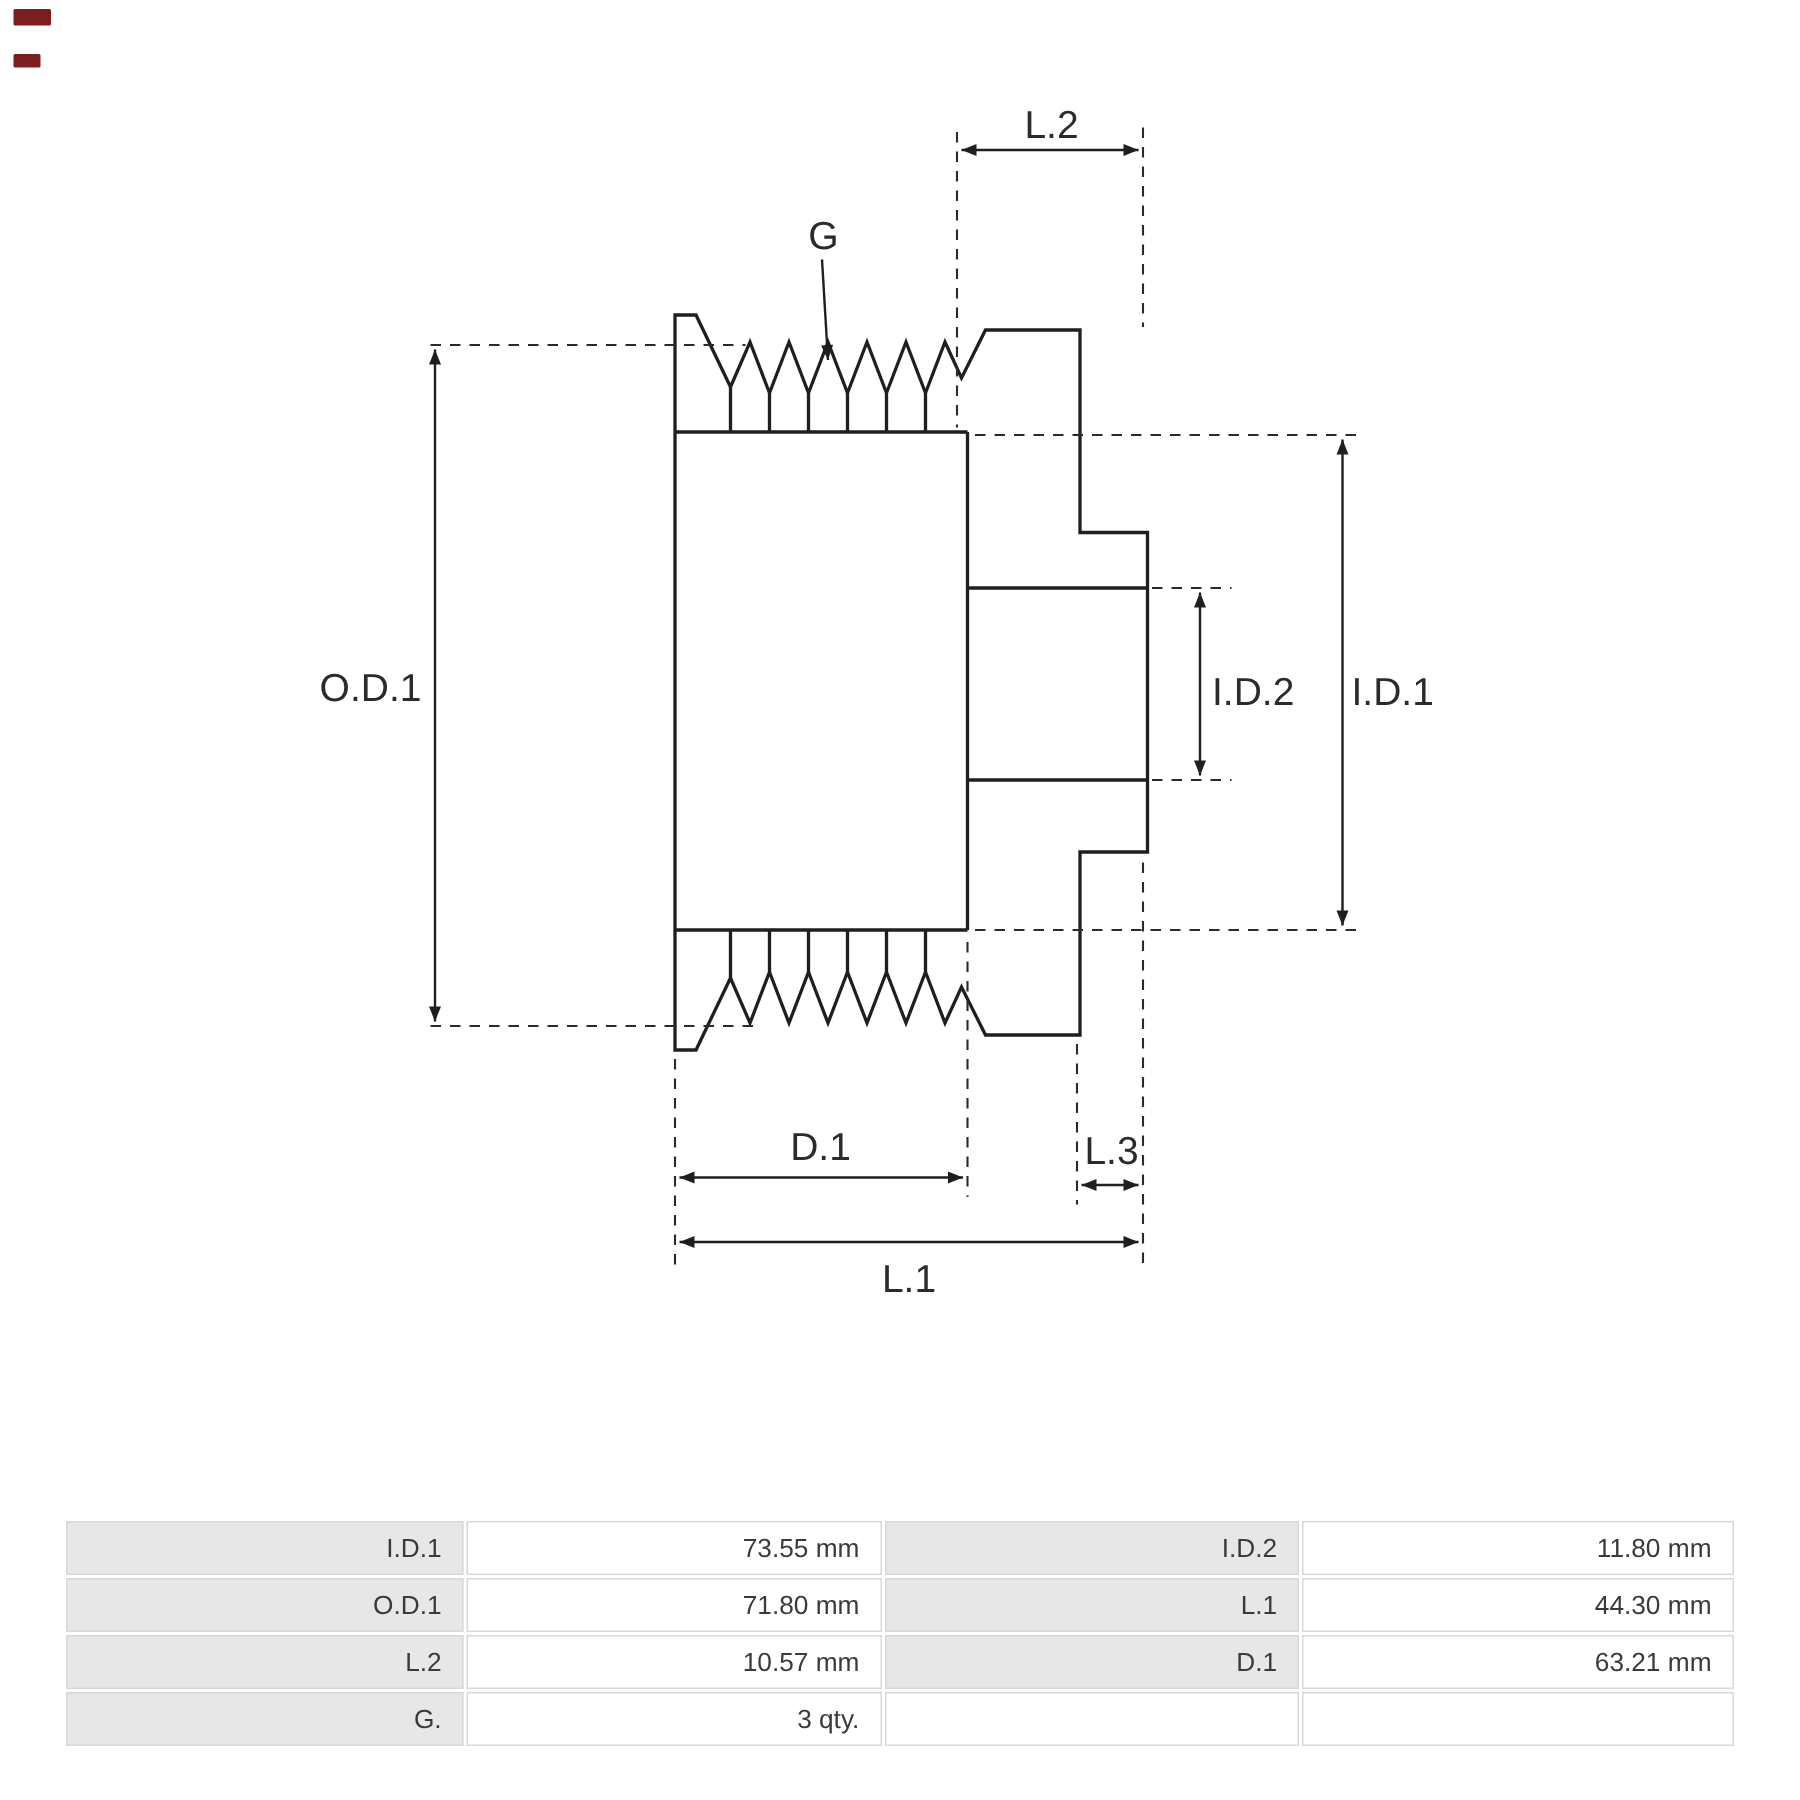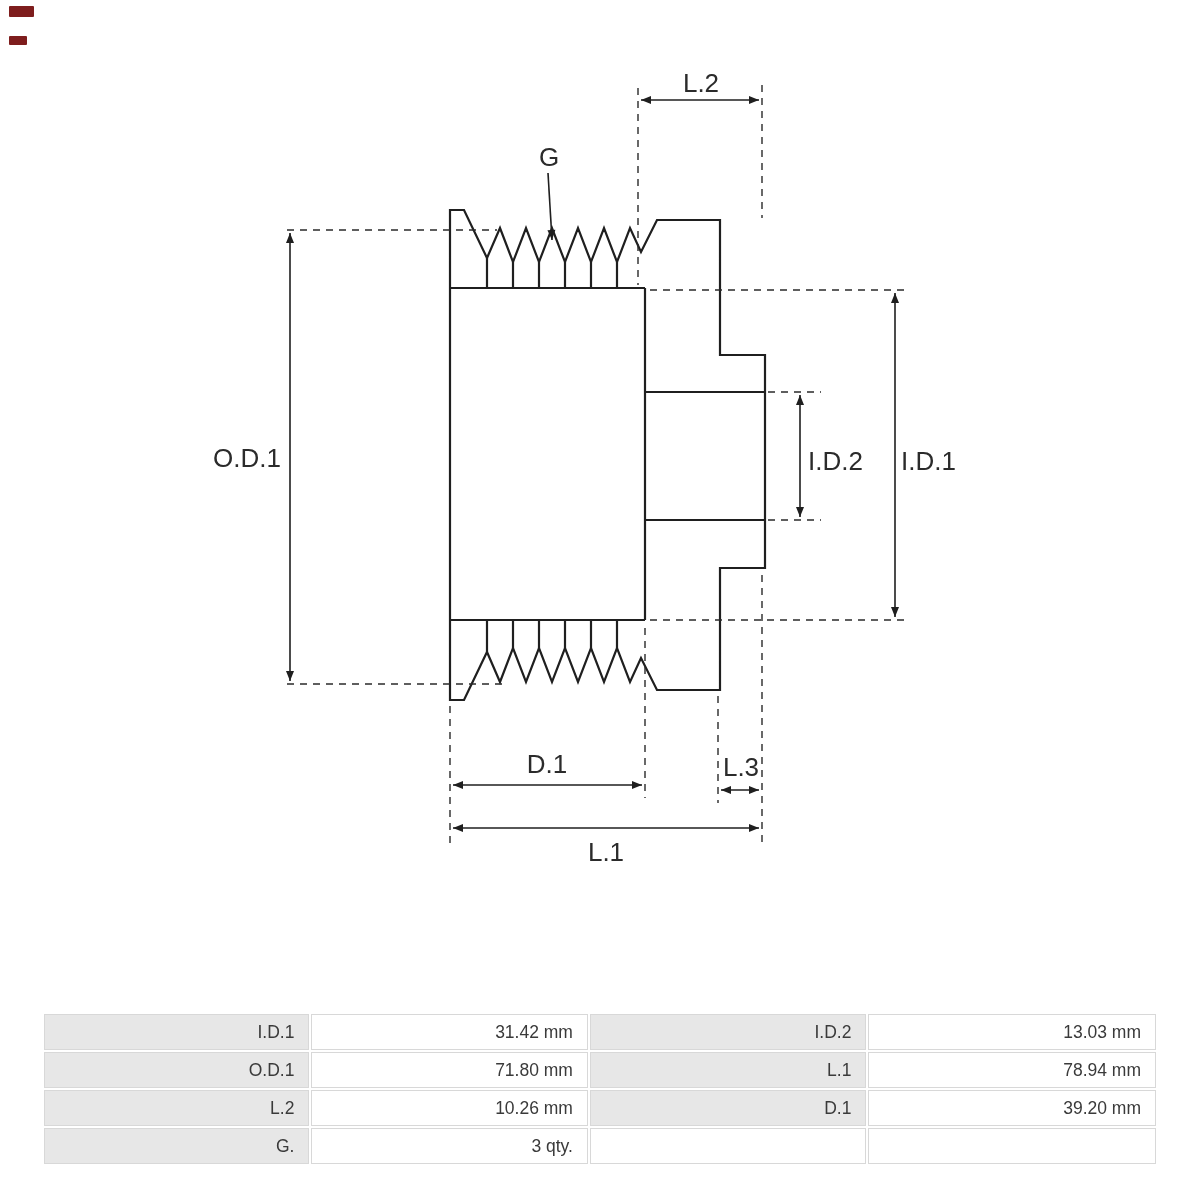--- a/index.html
+++ b/index.html
@@ -119,35 +119,35 @@
   <table class="spec">
     <colgroup>
       <col style="width:24%">
         <col style="width:25%">
         <col style="width:25%">
         <col style="width:26%">
     </colgroup>
     <tbody>
       <tr>
         <td class="lbl">I.D.1</td>
-        <td class="val">31.42 mm</td>
+        <td class="val">73.55 mm</td>
         <td class="lbl">I.D.2</td>
-        <td class="val">13.03 mm</td>
+        <td class="val">11.80 mm</td>
       </tr>
       <tr>
         <td class="lbl">O.D.1</td>
         <td class="val">71.80 mm</td>
         <td class="lbl">L.1</td>
-        <td class="val">78.94 mm</td>
+        <td class="val">44.30 mm</td>
       </tr>
       <tr>
         <td class="lbl">L.2</td>
-        <td class="val">10.26 mm</td>
+        <td class="val">10.57 mm</td>
         <td class="lbl">D.1</td>
-        <td class="val">39.20 mm</td>
+        <td class="val">63.21 mm</td>
       </tr>
       <tr>
         <td class="lbl">G.</td>
         <td class="val">3 qty.</td>
         <td class="blank"></td>
         <td class="blank"></td>
       </tr>
     </tbody>
   </table>
 

